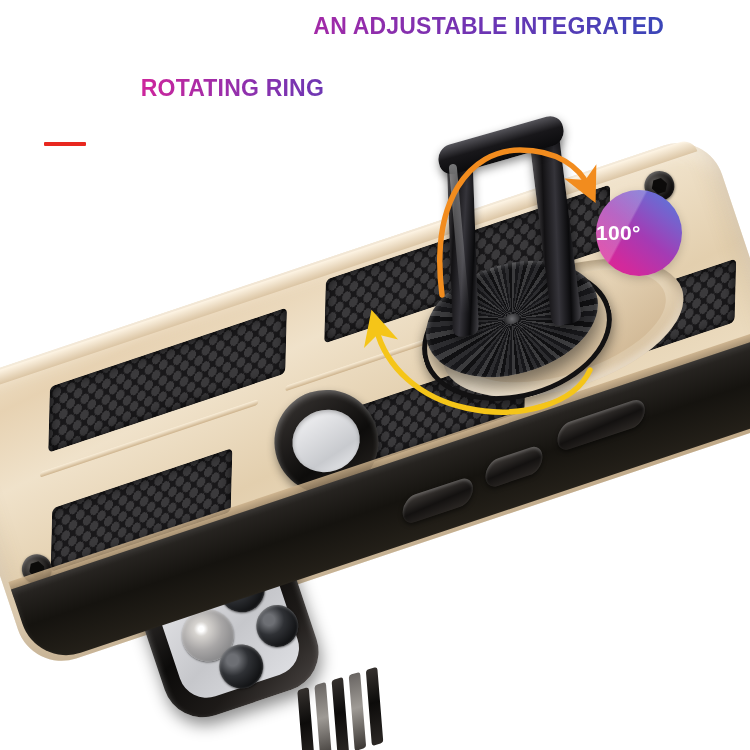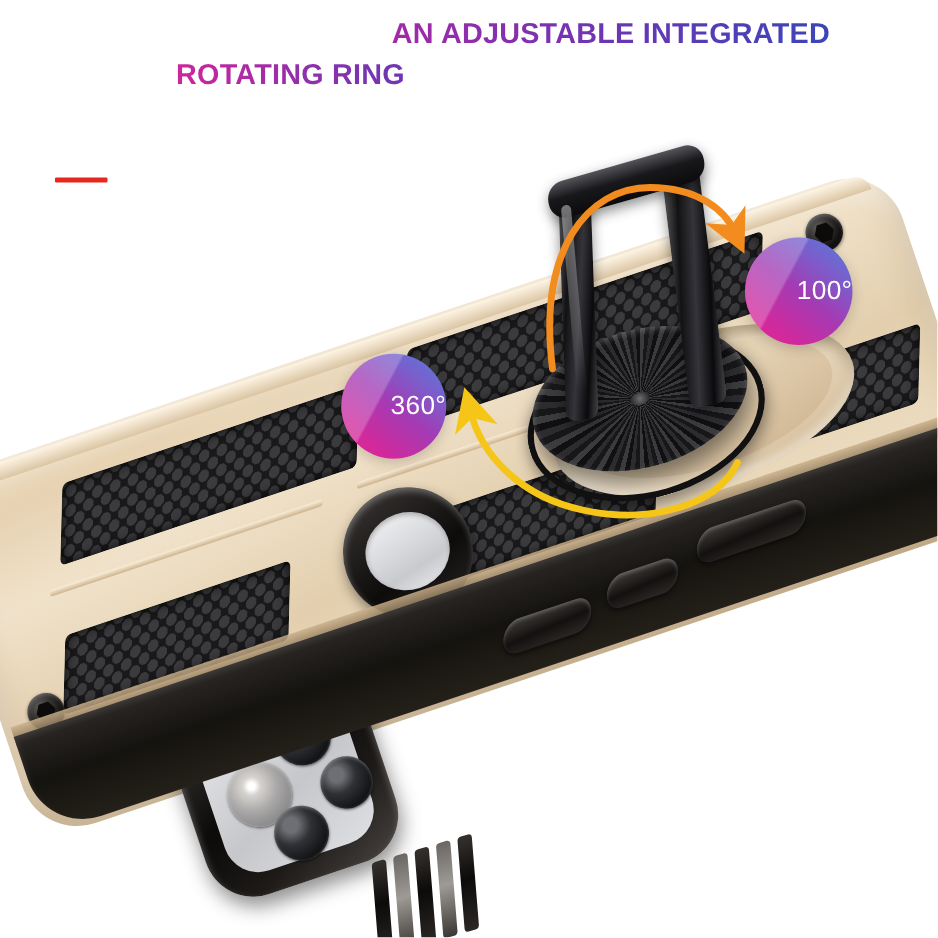--- a/index.html
+++ b/index.html
@@ -11,21 +11,21 @@
   
   .headline{position:absolute;left:44px;top:10px;width:620px;}
   .hl-line{
     font-size:23px;font-weight:bold;letter-spacing:0.2px;line-height:33px;
     white-space:nowrap;
     background-clip:text;-webkit-background-clip:text;color:transparent;text-align:right;
     -webkit-text-fill-color:transparent;
   }
   .hl1{background-image:linear-gradient(90deg,#ec2a8f 0%,#d0239b 18%,#a02aa8 45%,#6b35b4 72%,#3a46b8 100%);}
   .hl2{width:400px;background-image:linear-gradient(90deg,#ec2a8f 0%,#cf2499 26%,#9a2daa 58%,#4f3fb6 100%);}
-  .hl3{width:280px;background-image:linear-gradient(90deg,#ec2a8f 0%,#c9269d 38%,#8f30ad 72%,#6d37b3 100%);}
+  .hl3{width:280px;background-image:linear-gradient(90deg,#ec2a8f 0%,#c9269d 38%,#8f30ad 72%,#6d37b3 100%);margin-top:29px;}
 
   .divider{position:absolute;left:44px;top:142px;width:42px;height:4px;background:#e8271f;border-radius:1px;}
 
   
   .product{position:absolute;left:0;top:120px;width:750px;height:630px;}
 
   
   .case-body{
     position:absolute;left:-36px;top:132px;width:812px;height:300px;
     transform:rotate(-18.5deg);transform-origin:50% 50%;
@@ -174,22 +174,22 @@
   .arch-top{left:0px;top:4px;width:128px;height:30px;border-radius:14px;transform:rotate(-7deg);
     background:linear-gradient(180deg,#55545a 0%,#18171a 45%,#0b0b0d 100%);}
   .arch-gloss{position:absolute;left:10px;top:30px;width:8px;height:150px;border-radius:6px;
     background:linear-gradient(180deg,rgba(255,255,255,.42),rgba(255,255,255,0));}
 
   
   .arrows{position:absolute;left:0;top:0;width:750px;height:750px;pointer-events:none;}
 
   
   .badge{
-    position:absolute;border-radius:50%;display:flex;align-items:center;justify-content:flex-end;
-    color:#fff;font-weight:normal;letter-spacing:.3px;
+    position:absolute;border-radius:50%;display:flex;align-items:center;justify-content:flex-start;
+    color:#fff;font-weight:bold;letter-spacing:.3px;
     background:linear-gradient(38deg,#e5258f 0%,#d02a9d 22%,#a43bb4 50%,#7b5ecb 74%,#4f7fe0 100%);
     box-shadow:0 3px 10px rgba(0,0,0,.18);
   }
   .badge:before{
     content:"";position:absolute;inset:0;border-radius:50%;
     background:linear-gradient(118deg,rgba(255,255,255,.22) 0 38%,rgba(255,255,255,0) 40%);
   }
   .badge span{position:relative;}
   .badge-360{left:273px;top:283px;width:84px;height:84px;font-size:21px;}
   .badge-100{left:596px;top:190px;width:86px;height:86px;font-size:21px;}
@@ -275,20 +275,17 @@
       <marker id="headYellow" markerWidth="7" markerHeight="7" refX="3.4" refY="3.4" orient="auto">
         <path d="M0.4,0.4 L6.8,3.4 L0.4,6.8 L2.2,3.4 Z" fill="#f5c518"></path>
       </marker>
     </defs>
 
     <path d="M442,295 C430,200 470,150 520,150 C558,150 580,168 588,186" fill="none" stroke="#f28c1e" stroke-width="5.5" stroke-linecap="round" marker-end="url(#headOrange)"></path>
 
     <path d="M590,370 C575,404 520,420 466,408 C420,398 386,368 376,328" fill="none" stroke="#f5c518" stroke-width="5.5" stroke-linecap="round" marker-end="url(#headYellow)"></path>
   </svg>
 
-  <div class="badge badge-360">
-    <span>360°</span>
-  </div>
   <div class="badge badge-100">
     <span>100°</span>
   </div>
 
 </div>
 
 </body></html>

